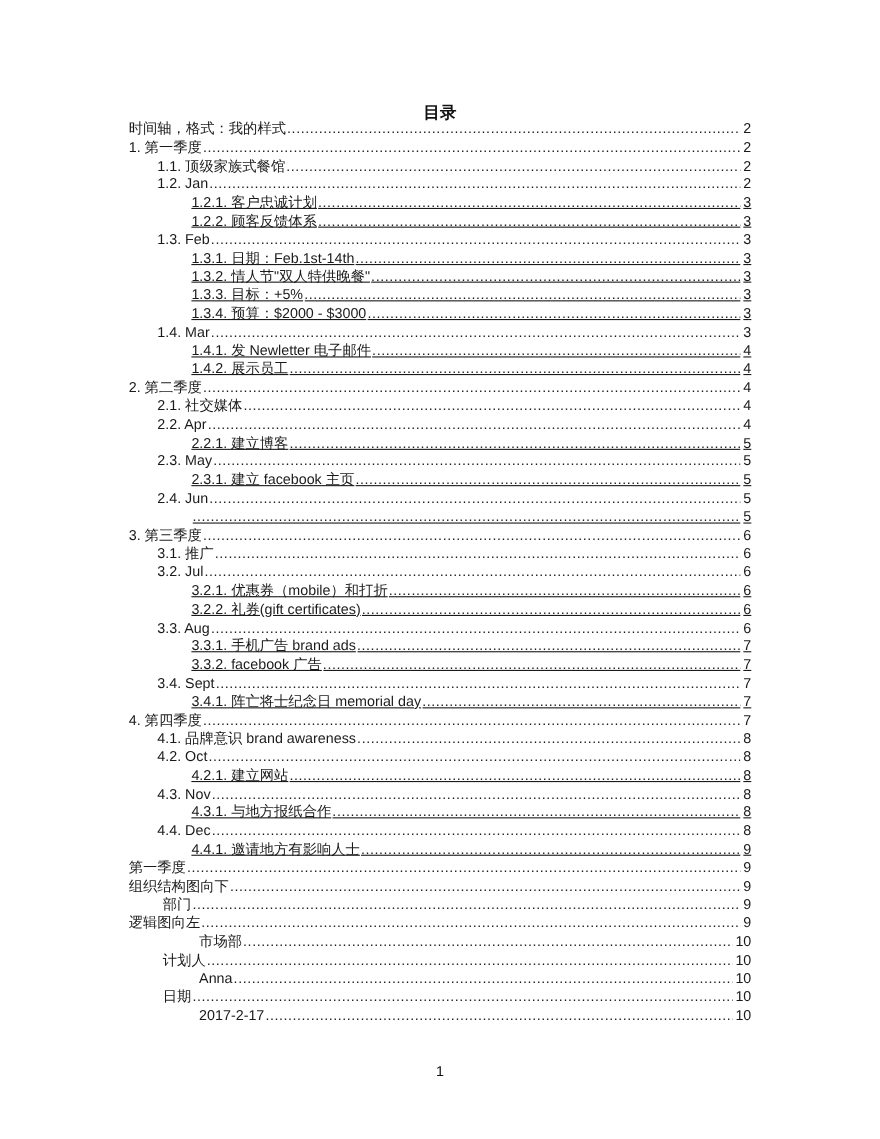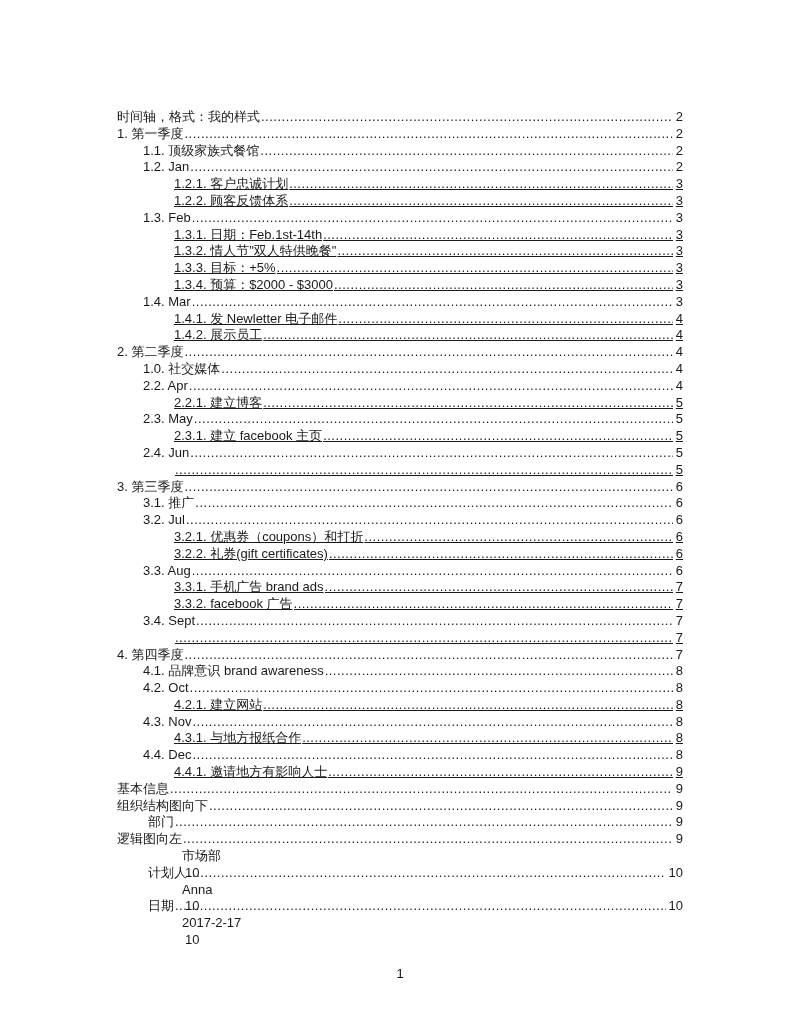--- a/index.html
+++ b/index.html
@@ -56,35 +56,36 @@
   .toc-page {
     flex: 0 0 auto;
     padding-left: 3px;
     text-align: right;
     white-space: nowrap;
   }
   .lvl-0 { padding-left: 0; }
   .lvl-1 { padding-left: 26px; }
   .lvl-2 { padding-left: 57px; text-decoration: underline; }
   .lvl-3 { padding-left: 31px; justify-content: flex-end; }
-  .lvl-4 { padding-left: 64px; flex-direction: column; }
+  .lvl-4 { padding-left: 64px; }
   .footer-num {
     position: absolute;
     top: 966px;
     left: 0;
     width: 100%;
     text-align: center;
     font-size: 13px;
     color: #111111;
   }
 </style>
 </head>
 <body>
 
 <div class="page">
+  <div class="doc-title">目录</div>
 
   <div class="toc">
       <div class="toc-row lvl-0">
         <span class="toc-label">时间轴，格式：我的样式</span>
         <span class="toc-leader"></span>
         <span class="toc-page">2</span>
       </div>
       <div class="toc-row lvl-0">
         <span class="toc-label">1. 第一季度</span>
         <span class="toc-leader"></span>
@@ -149,21 +150,21 @@
         <span class="toc-label">1.4.2. 展示员工</span>
         <span class="toc-leader"></span>
         <span class="toc-page">4</span>
       </div>
       <div class="toc-row lvl-0">
         <span class="toc-label">2. 第二季度</span>
         <span class="toc-leader"></span>
         <span class="toc-page">4</span>
       </div>
       <div class="toc-row lvl-1">
-        <span class="toc-label">1.0. 社交媒体</span>
+        <span class="toc-label">2.1. 社交媒体</span>
         <span class="toc-leader"></span>
         <span class="toc-page">4</span>
       </div>
       <div class="toc-row lvl-1">
         <span class="toc-label">2.2. Apr</span>
         <span class="toc-leader"></span>
         <span class="toc-page">4</span>
       </div>
       <div class="toc-row lvl-2">
         <span class="toc-label">2.2.1. 建立博客</span>
@@ -198,21 +199,21 @@
         <span class="toc-label">3.1. 推广</span>
         <span class="toc-leader"></span>
         <span class="toc-page">6</span>
       </div>
       <div class="toc-row lvl-1">
         <span class="toc-label">3.2. Jul</span>
         <span class="toc-leader"></span>
         <span class="toc-page">6</span>
       </div>
       <div class="toc-row lvl-2">
-        <span class="toc-label">3.2.1. 优惠券（coupons）和打折</span>
+        <span class="toc-label">3.2.1. 优惠券（mobile）和打折</span>
         <span class="toc-leader"></span>
         <span class="toc-page">6</span>
       </div>
       <div class="toc-row lvl-2">
         <span class="toc-label">3.2.2. 礼券(gift certificates)</span>
         <span class="toc-leader"></span>
         <span class="toc-page">6</span>
       </div>
       <div class="toc-row lvl-1">
         <span class="toc-label">3.3. Aug</span>
@@ -228,20 +229,21 @@
         <span class="toc-label">3.3.2. facebook 广告</span>
         <span class="toc-leader"></span>
         <span class="toc-page">7</span>
       </div>
       <div class="toc-row lvl-1">
         <span class="toc-label">3.4. Sept</span>
         <span class="toc-leader"></span>
         <span class="toc-page">7</span>
       </div>
       <div class="toc-row lvl-2">
+        <span class="toc-label">3.4.1. 阵亡将士纪念日 memorial day</span>
         <span class="toc-leader"></span>
         <span class="toc-page">7</span>
       </div>
       <div class="toc-row lvl-0">
         <span class="toc-label">4. 第四季度</span>
         <span class="toc-leader"></span>
         <span class="toc-page">7</span>
       </div>
       <div class="toc-row lvl-1">
         <span class="toc-label">4.1. 品牌意识 brand awareness</span>
@@ -272,21 +274,21 @@
         <span class="toc-label">4.4. Dec</span>
         <span class="toc-leader"></span>
         <span class="toc-page">8</span>
       </div>
       <div class="toc-row lvl-2">
         <span class="toc-label">4.4.1. 邀请地方有影响人士</span>
         <span class="toc-leader"></span>
         <span class="toc-page">9</span>
       </div>
       <div class="toc-row lvl-0">
-        <span class="toc-label">基本信息</span>
+        <span class="toc-label">第一季度</span>
         <span class="toc-leader"></span>
         <span class="toc-page">9</span>
       </div>
       <div class="toc-row lvl-0">
         <span class="toc-label">组织结构图向下</span>
         <span class="toc-leader"></span>
         <span class="toc-page">9</span>
       </div>
       <div class="toc-row lvl-3">
         <span class="toc-label">部门</span>

